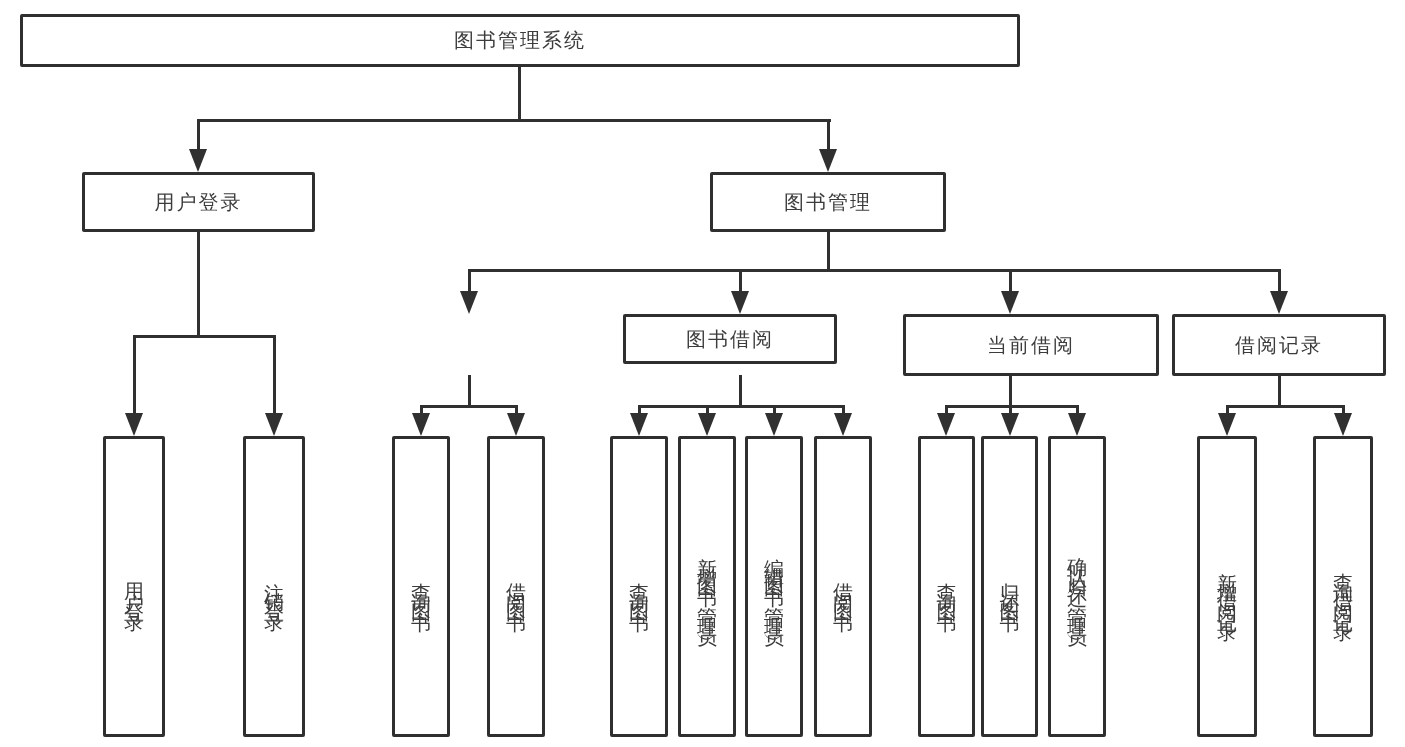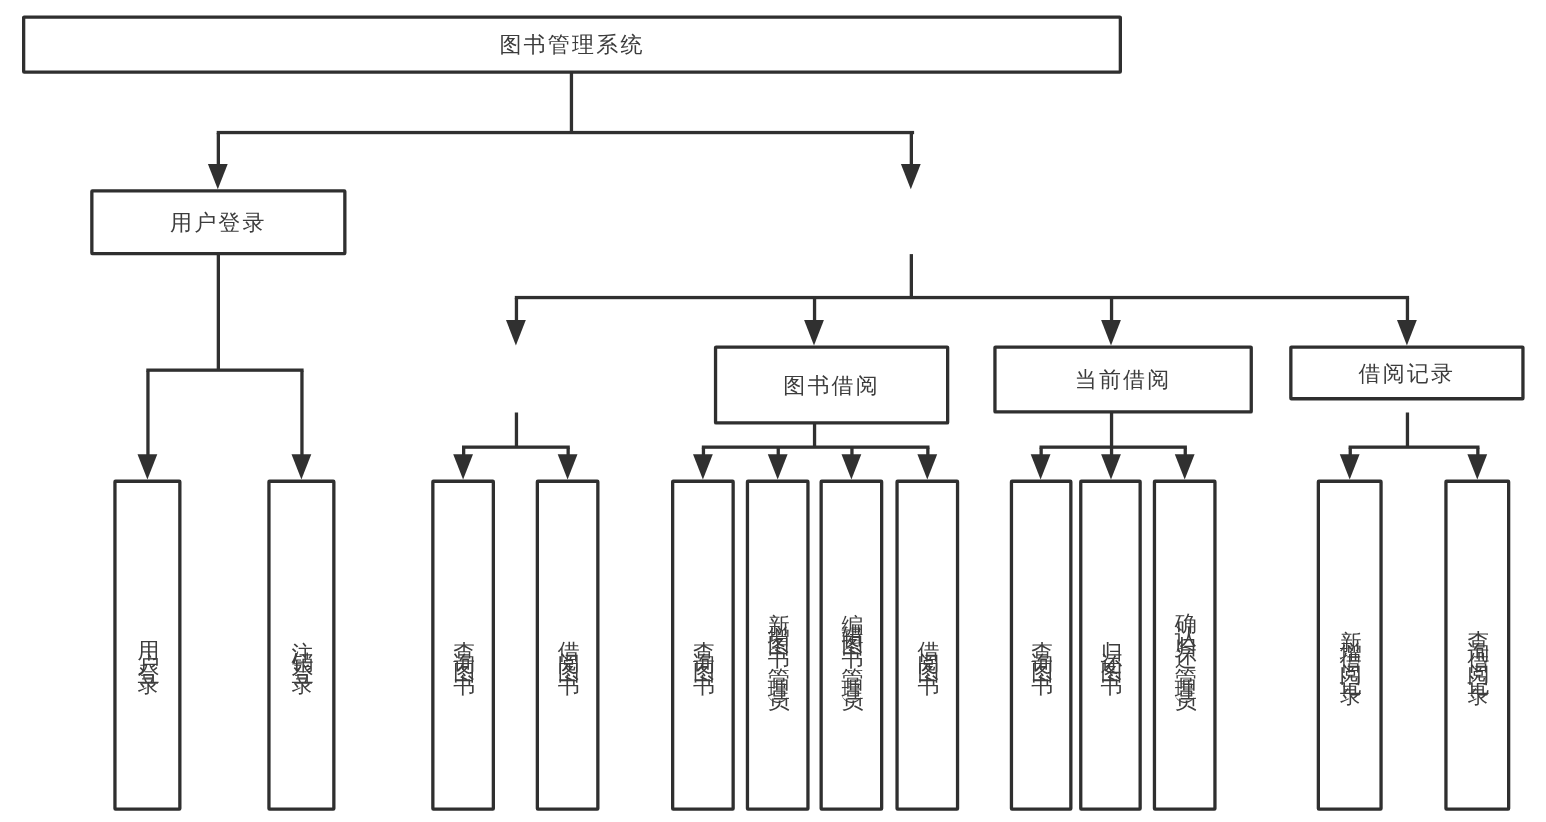--- a/index.html
+++ b/index.html
@@ -123,28 +123,31 @@
   <div class="arrow" style="left:1218px;top:413px"></div>
   <div class="arrow" style="left:1334px;top:413px"></div>
 
   <div class="box hbox" style="left:20px;top:14px;width:1000px;height:53px">
     <span>图书管理系统</span>
   </div>
 
   <div class="box hbox" style="left:82px;top:172px;width:233px;height:60px">
     <span>用户登录</span>
   </div>
+  <div class="box hbox" style="left:710px;top:172px;width:236px;height:60px">
+    <span>图书管理</span>
+  </div>
 
-  <div class="box hbox" style="left:649px;top:314px;width:214px;height:72px">
+  <div class="box hbox" style="left:623px;top:314px;width:214px;height:50px">
     <span>图书借阅</span>
   </div>
-  <div class="box hbox" style="left:903px;top:314px;width:236px;height:62px">
+  <div class="box hbox" style="left:903px;top:314px;width:256px;height:62px">
     <span>当前借阅</span>
   </div>
-  <div class="box hbox" style="left:1172px;top:314px;width:214px;height:50px">
+  <div class="box hbox" style="left:1172px;top:314px;width:214px;height:62px">
     <span>借阅记录</span>
   </div>
 
   <div class="box vbox" style="left:103px;top:436px;width:62px;height:301px">
     <span>用户登录</span>
   </div>
   <div class="box vbox" style="left:243px;top:436px;width:62px;height:301px">
     <span>注销登录</span>
   </div>
 

